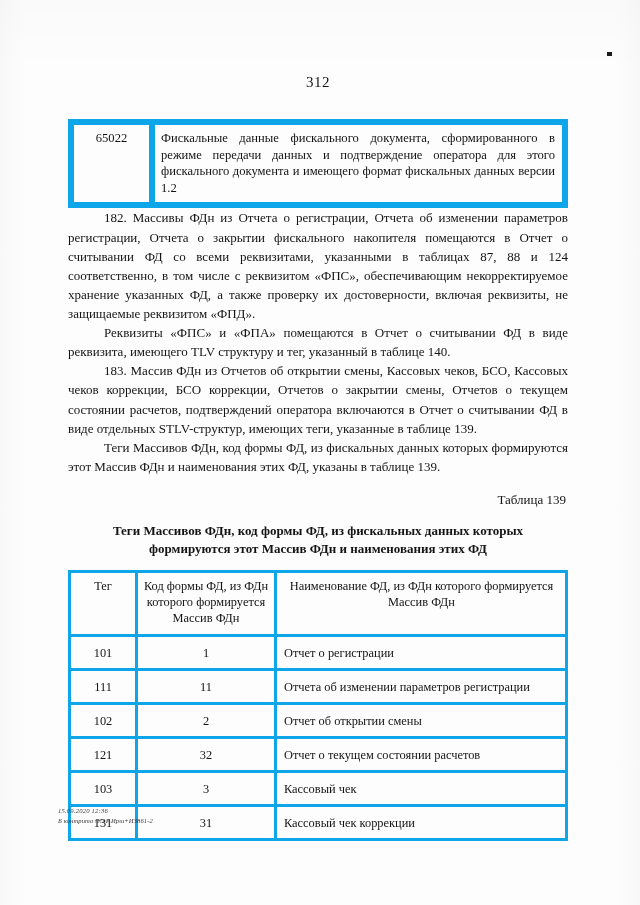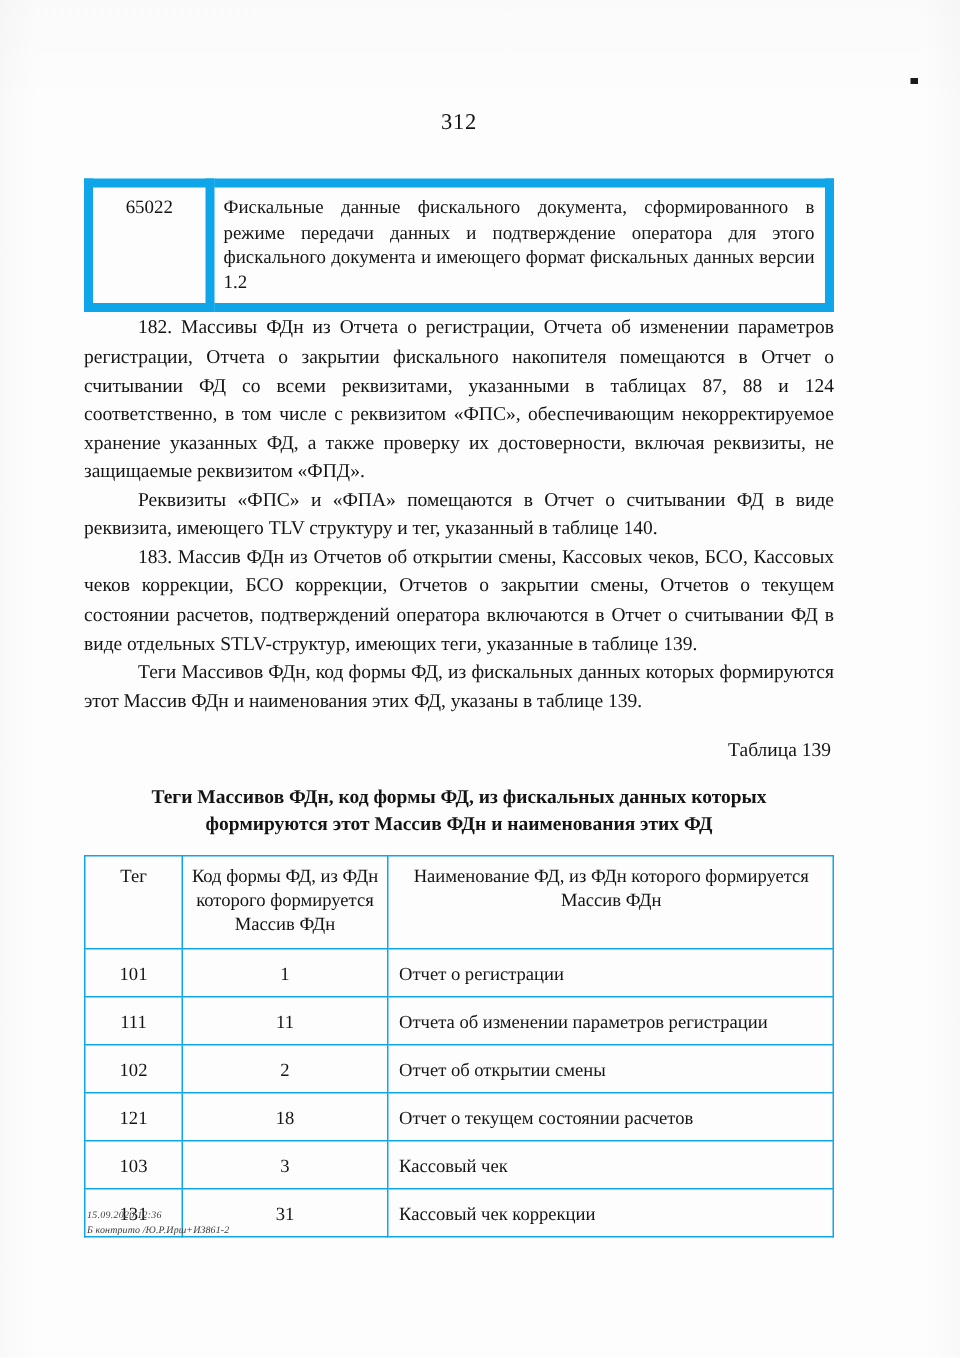--- a/index.html
+++ b/index.html
@@ -27,21 +27,21 @@
     position: absolute;
     inset: 0;
     background:
       linear-gradient(180deg, rgba(0,0,0,0.012) 0%, rgba(0,0,0,0) 8%),
       linear-gradient(90deg, rgba(0,0,0,0.02) 0%, rgba(0,0,0,0) 4%, rgba(0,0,0,0) 96%, rgba(0,0,0,0.02) 100%);
     pointer-events: none;
   }
 
   .content {
     position: absolute;
-    left: 56px;
+    left: 68px;
     top: 0;
     width: 500px;
   }
 
   .page-number {
     text-align: center;
     font-size: 15px;
     margin-top: 74px;
     letter-spacing: 0.5px;
   }
@@ -112,21 +112,21 @@
   
   .data-table {
     margin-top: 12px;
     border-collapse: collapse;
     width: 500px;
     table-layout: fixed;
     font-size: 12.4px;
   }
   .data-table th,
   .data-table td {
-    border: 1px solid #0ea5e9;
+    border: 3px solid #0ea5e9;
     line-height: 1.3;
   }
   .data-table th {
     font-weight: normal;
     vertical-align: top;
     padding: 5px 4px 8px 4px;
   }
   .data-table th.h-tag      { width: 56px; text-align: center; }
   .data-table th.h-formcode { width: 128px; text-align: center; }
   .data-table th.h-name     { text-align: center; padding-left: 7px; padding-right: 6px; }
@@ -208,21 +208,21 @@
           <td class="c-formcode">11</td>
           <td class="c-name">Отчета об изменении параметров регистрации</td>
         </tr>
         <tr>
           <td class="c-tag">102</td>
           <td class="c-formcode">2</td>
           <td class="c-name">Отчет об открытии смены</td>
         </tr>
         <tr>
           <td class="c-tag">121</td>
-          <td class="c-formcode">18</td>
+          <td class="c-formcode">32</td>
           <td class="c-name">Отчет о текущем состоянии расчетов</td>
         </tr>
         <tr>
           <td class="c-tag">103</td>
           <td class="c-formcode">3</td>
           <td class="c-name">Кассовый чек</td>
         </tr>
         <tr>
           <td class="c-tag">131</td>
           <td class="c-formcode">31</td>

